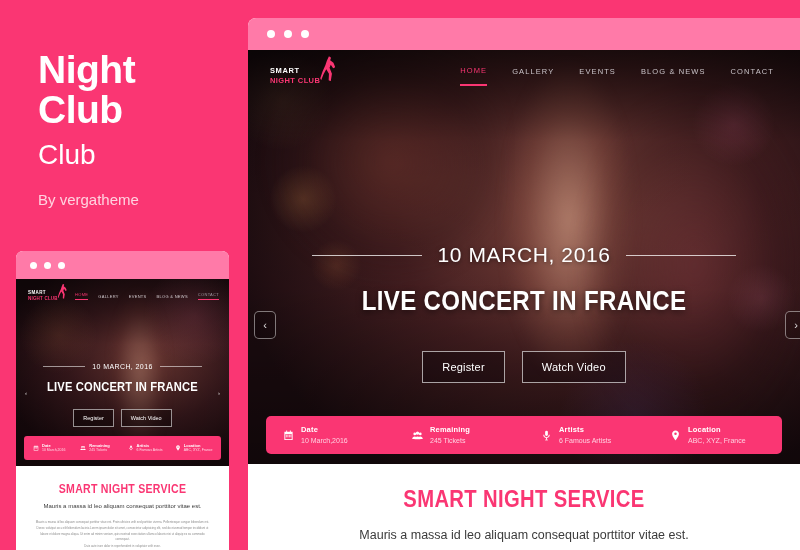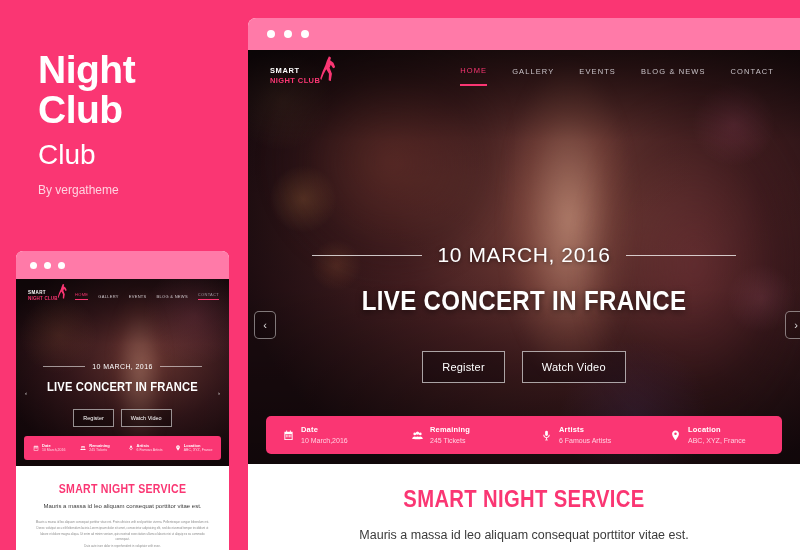--- a/index.html
+++ b/index.html
@@ -19,21 +19,21 @@
   .title-block { position: absolute; left: 38px; top: 50px; width: 200px; }
   .title-main {
     font-size: 39px; font-weight: bold; color: #ffffff;
     line-height: 1.03; letter-spacing: -0.5px;
   }
   .title-sub {
     font-size: 28px; color: #ffffff; font-weight: 300;
     margin-top: 9px; letter-spacing: 0px;
   }
   .title-by {
-    font-size: 12px; color: #ffd3e0; margin-top: 12px; font-weight: 400;
+    font-size: 15px; color: #ffd3e0; margin-top: 20px; font-weight: 400;
   }
 
   
   .mini-window {
     position: absolute; left: 16px; top: 251px;
     width: 213px; height: 299px;
     background: #ffffff;
     border-radius: 7px 7px 0 0;
     overflow: hidden;
     box-shadow: 0 0 0 0 rgba(0,0,0,0);

